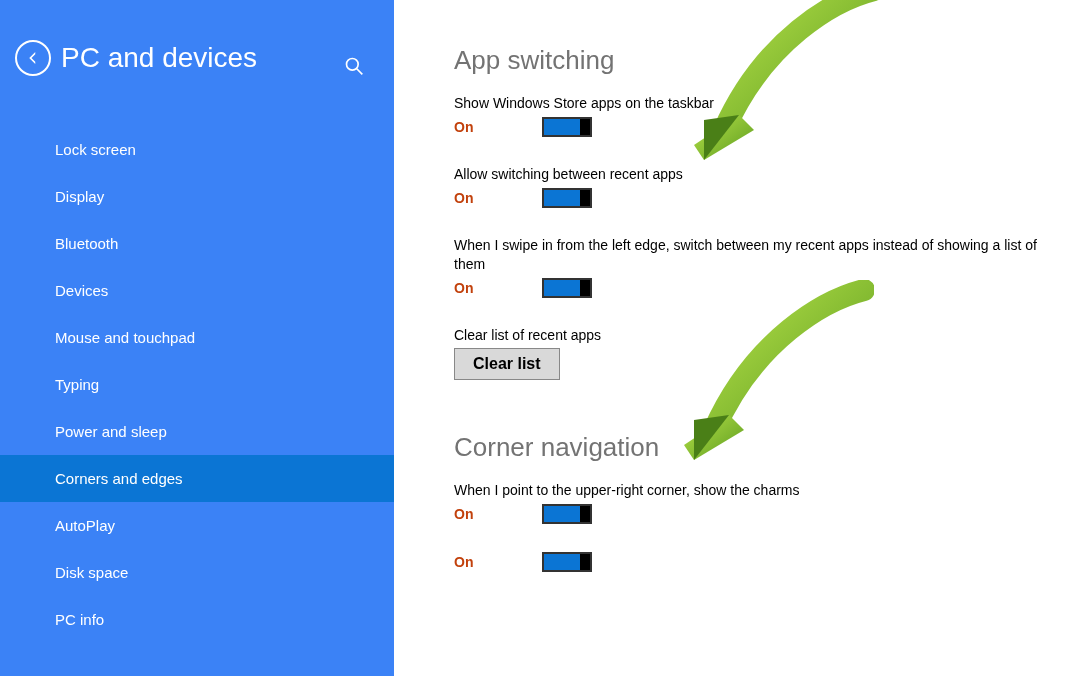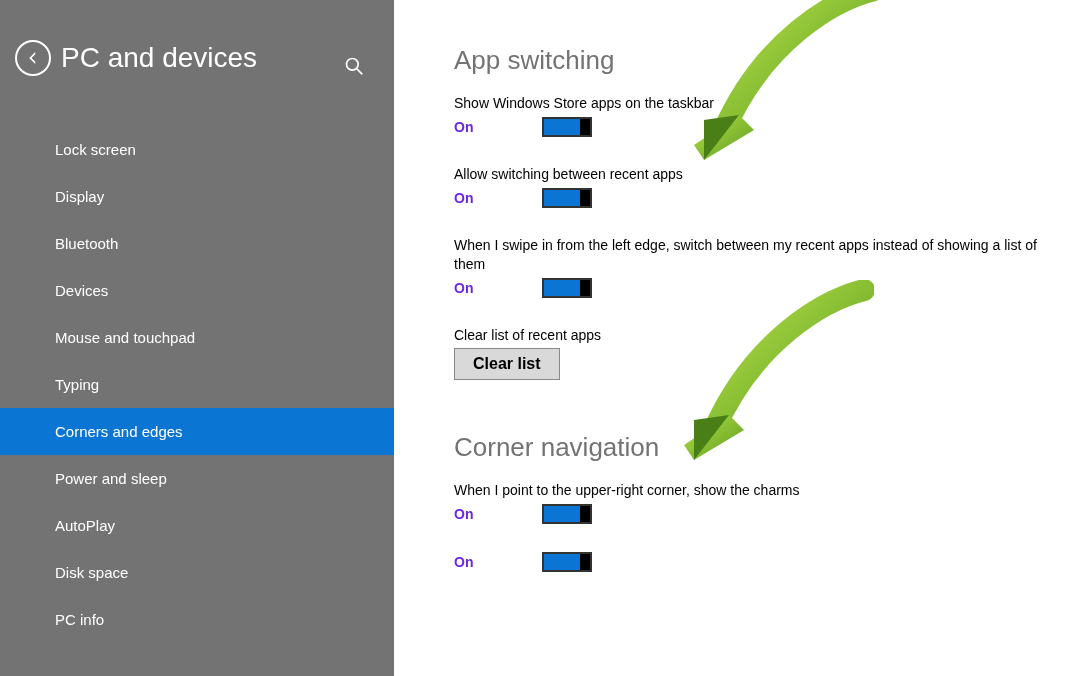--- a/index.html
+++ b/index.html
@@ -3,21 +3,21 @@
 <meta charset="utf-8">
 <style>
   * { box-sizing: border-box; margin: 0; padding: 0; }
   html, body { width: 1078px; height: 676px; font-family: "Segoe UI", Arial, sans-serif; overflow: hidden; }
   body { display: flex; }
 
   
   .sidebar {
     width: 394px;
     height: 100%;
-    background: #737373;
+    background: #3b82f6;
     color: #fff;
     display: flex;
     flex-direction: column;
   }
   .header {
     display: flex;
     align-items: center;
     padding: 40px 20px 20px 15px;
     position: relative;
   }
@@ -74,21 +74,21 @@
     color: #000;
     margin-bottom: 4px;
     max-width: 600px;
     line-height: 1.35;
   }
   .toggle-row { display: flex; align-items: center; }
   .toggle-state {
     font-size: 14px;
     font-weight: 700;
     width: 88px;
-    color: #6d28d9;
+    color: #c2410c;
   }
   .toggle {
     width: 50px; height: 20px;
     border: 2px solid #333;
     background: #0b75d4;
     position: relative;
     cursor: pointer;
     display: inline-block;
   }
   .toggle::after {
@@ -135,22 +135,22 @@
       </svg>
     </div>
   </div>
   <div class="nav">
     <div class="nav-item"><span>Lock screen</span></div>
     <div class="nav-item"><span>Display</span></div>
     <div class="nav-item"><span>Bluetooth</span></div>
     <div class="nav-item"><span>Devices</span></div>
     <div class="nav-item"><span>Mouse and touchpad</span></div>
     <div class="nav-item"><span>Typing</span></div>
+    <div class="nav-item"><span>Power and sleep</span></div>
     <div class="nav-item active"><span>Corners and edges</span></div>
-    <div class="nav-item"><span>Power and sleep</span></div>
     <div class="nav-item"><span>AutoPlay</span></div>
     <div class="nav-item"><span>Disk space</span></div>
     <div class="nav-item"><span>PC info</span></div>
   </div>
 </div>
 
 <div class="main">
 
   <div>
     <div class="section-title">App switching</div>

